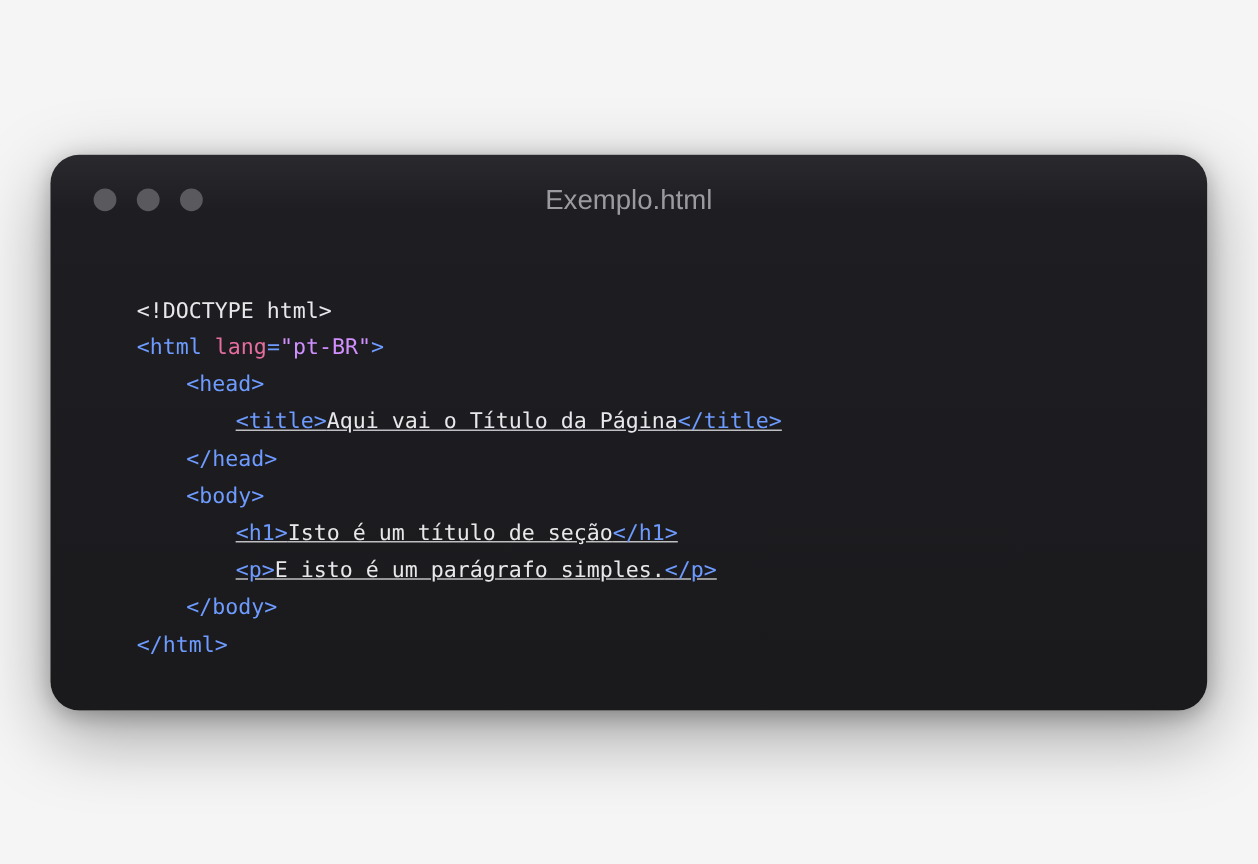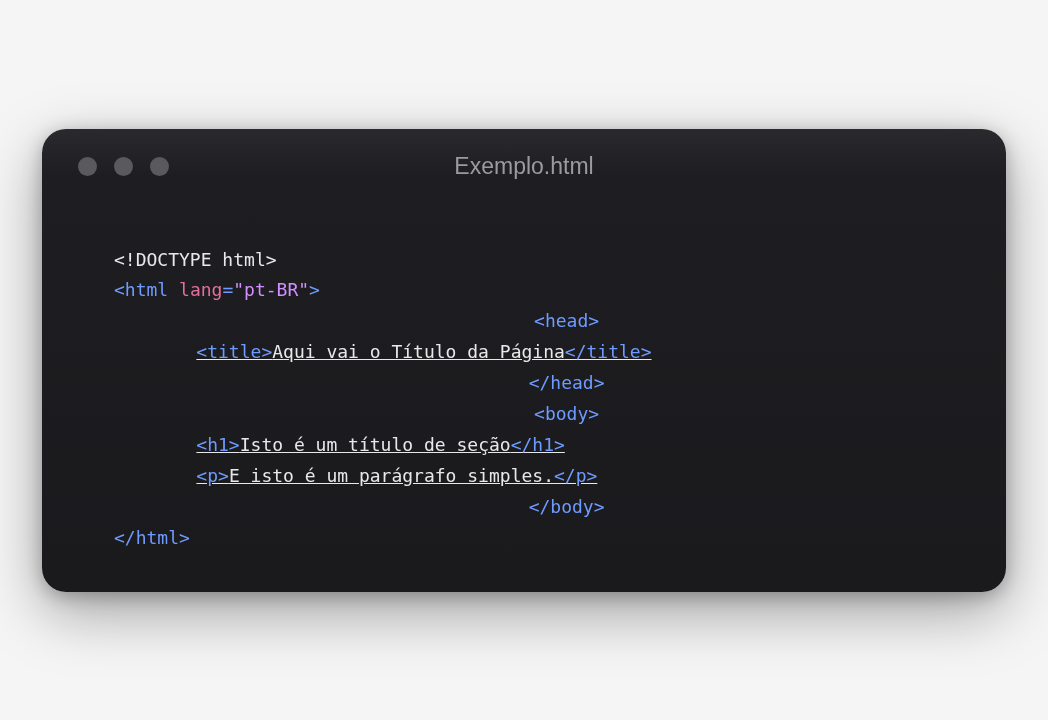--- a/index.html
+++ b/index.html
@@ -59,21 +59,21 @@
       line-height: 1.72;
       color: #e8e8ea;
       white-space: pre;
       overflow: hidden;
       margin-left: 44px;
     }
     .tag { color: #6e9bff; }
     .attr-name { color: #e56d9f; }
     .attr-val { color: #d18fff; }
     .text { color: #e8e8ea; }
-    .ind1 { padding-left: 3.8ch; text-align: center; }
+    .ind1 { padding-left: 3.8ch; }
     .ind2 { padding-left: 7.6ch; text-decoration: underline; }
     .line { display: block; }
   </style>
 </head>
 <body>
 
 <div class="window">
   <div class="titlebar">
     <div class="traffic-lights">
       <div class="dot"></div>

